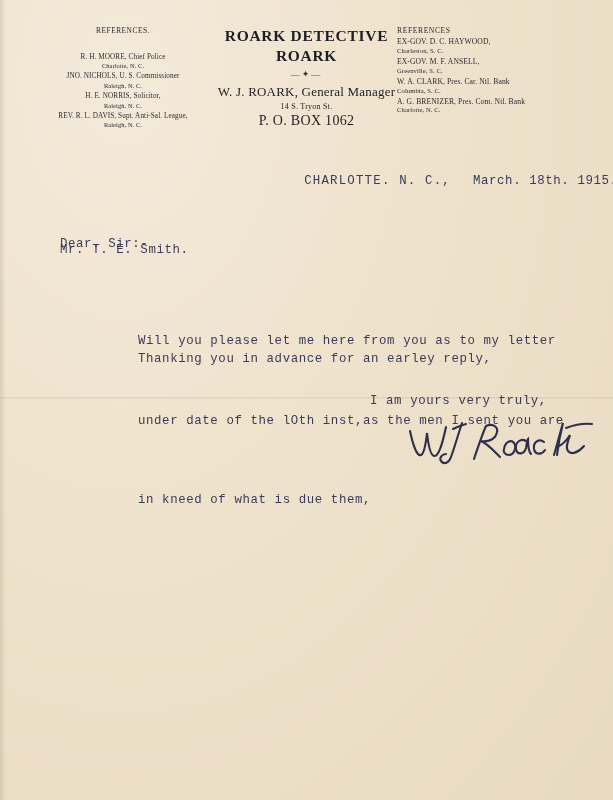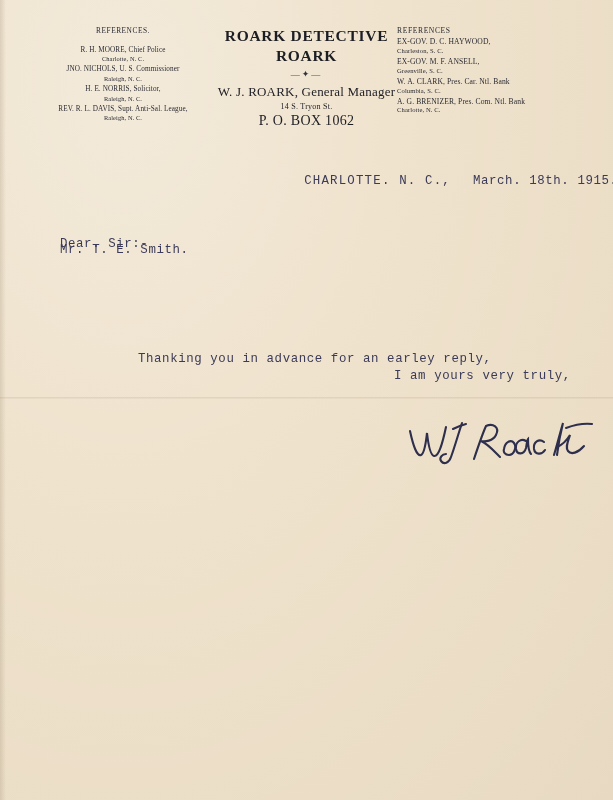--- a/index.html
+++ b/index.html
@@ -56,21 +56,21 @@
     width: 150px;
     text-align: center;
     color: #2b2b33;
     font-size: 7.2px;
     line-height: 1.33;
     letter-spacing: 0.1px;
   }
   .refs-left .hdr {
     font-size: 7.4px;
     letter-spacing: 0.5px;
-    margin-bottom: 10px;
+    margin-bottom: 17px;
   }
   .refs-left .ref-line {
     font-size: 7.2px;
     white-space: nowrap;
   }
   .refs-left .ref-city {
     font-size: 6.4px;
     margin-bottom: 1.5px;
   }
 
@@ -176,23 +176,22 @@
   }
 
   .thanks {
     position: absolute;
     top: 352px;
     left: 138px;
   }
 
   .closing {
     position: absolute;
-    top: 369px;
+    top: 394px;
     left: 370px;
-    margin-left: 24px;
   }
 
   .signature {
     position: absolute;
     top: 415px;
     left: 408px;
     width: 190px;
     height: 60px;
     color: #2e2e4d;
   }
@@ -242,20 +241,25 @@
   <div class="dateline tw">
     <span class="city">CHARLOTTE. N. C.,</span><span class="date">March. 18th. 1915.</span>
   </div>
 
   <div class="addressee tw">
     <div>Mr. T. E. Smith.</div>
   </div>
 
   <div class="salutation tw">Dear. Sir:-</div>
 
+  <div class="body-para tw">
+    <div>Will you please let me here from you as to my letter</div>
+    <div>under date of the lOth inst,as the men I sent you are</div>
+    <div>in kneed of what is due them,</div>
+  </div>
 
   <div class="thanks tw">Thanking you in advance for an earley reply,</div>
 
   <div class="closing tw">I am yours very truly,</div>
 
   <div class="signature" title="">
     <svg width="190" height="60" viewBox="0 0 190 60" fill="none" xmlns="http://www.w3.org/2000/svg">
       <g stroke="#2e2e4d" stroke-width="2.1" stroke-linecap="round" fill="none">
 
         <path d="M2 16 C5 30, 9 42, 13 40 C17 38, 18 26, 19 18 C20 27, 22 40, 26 41 C31 42, 35 26, 38 12"></path>

